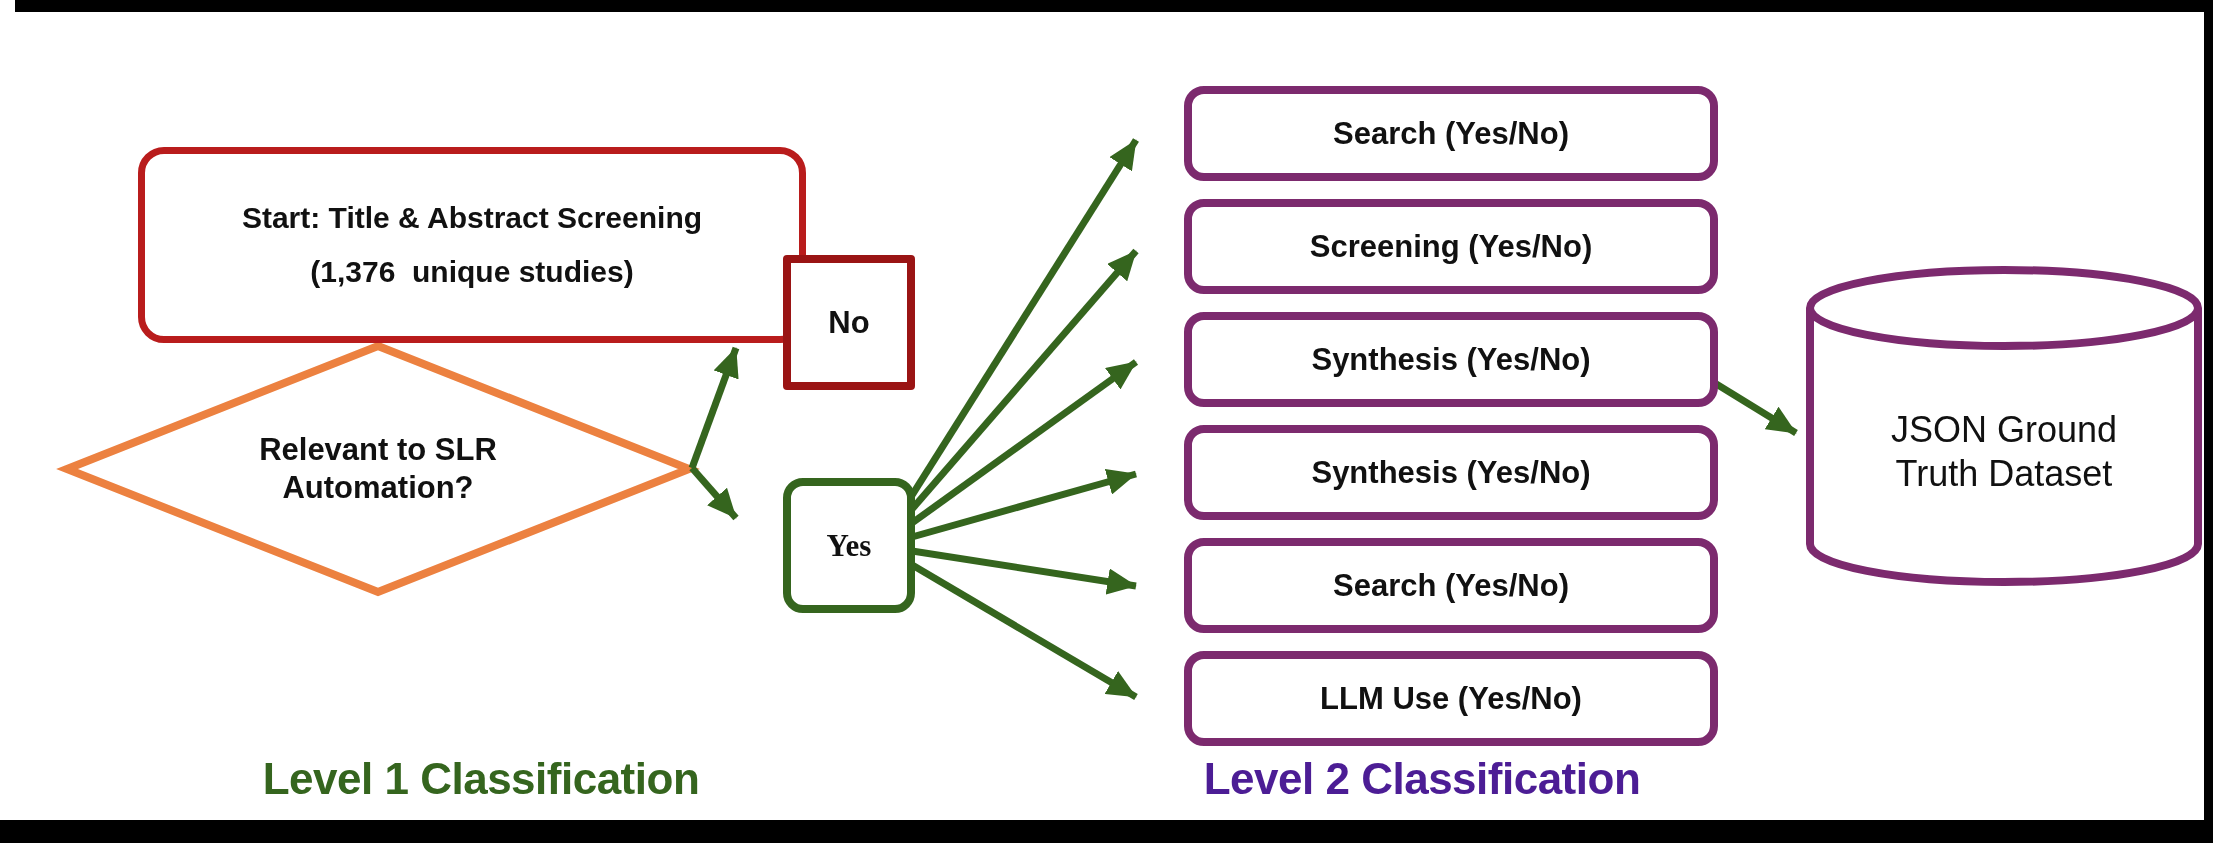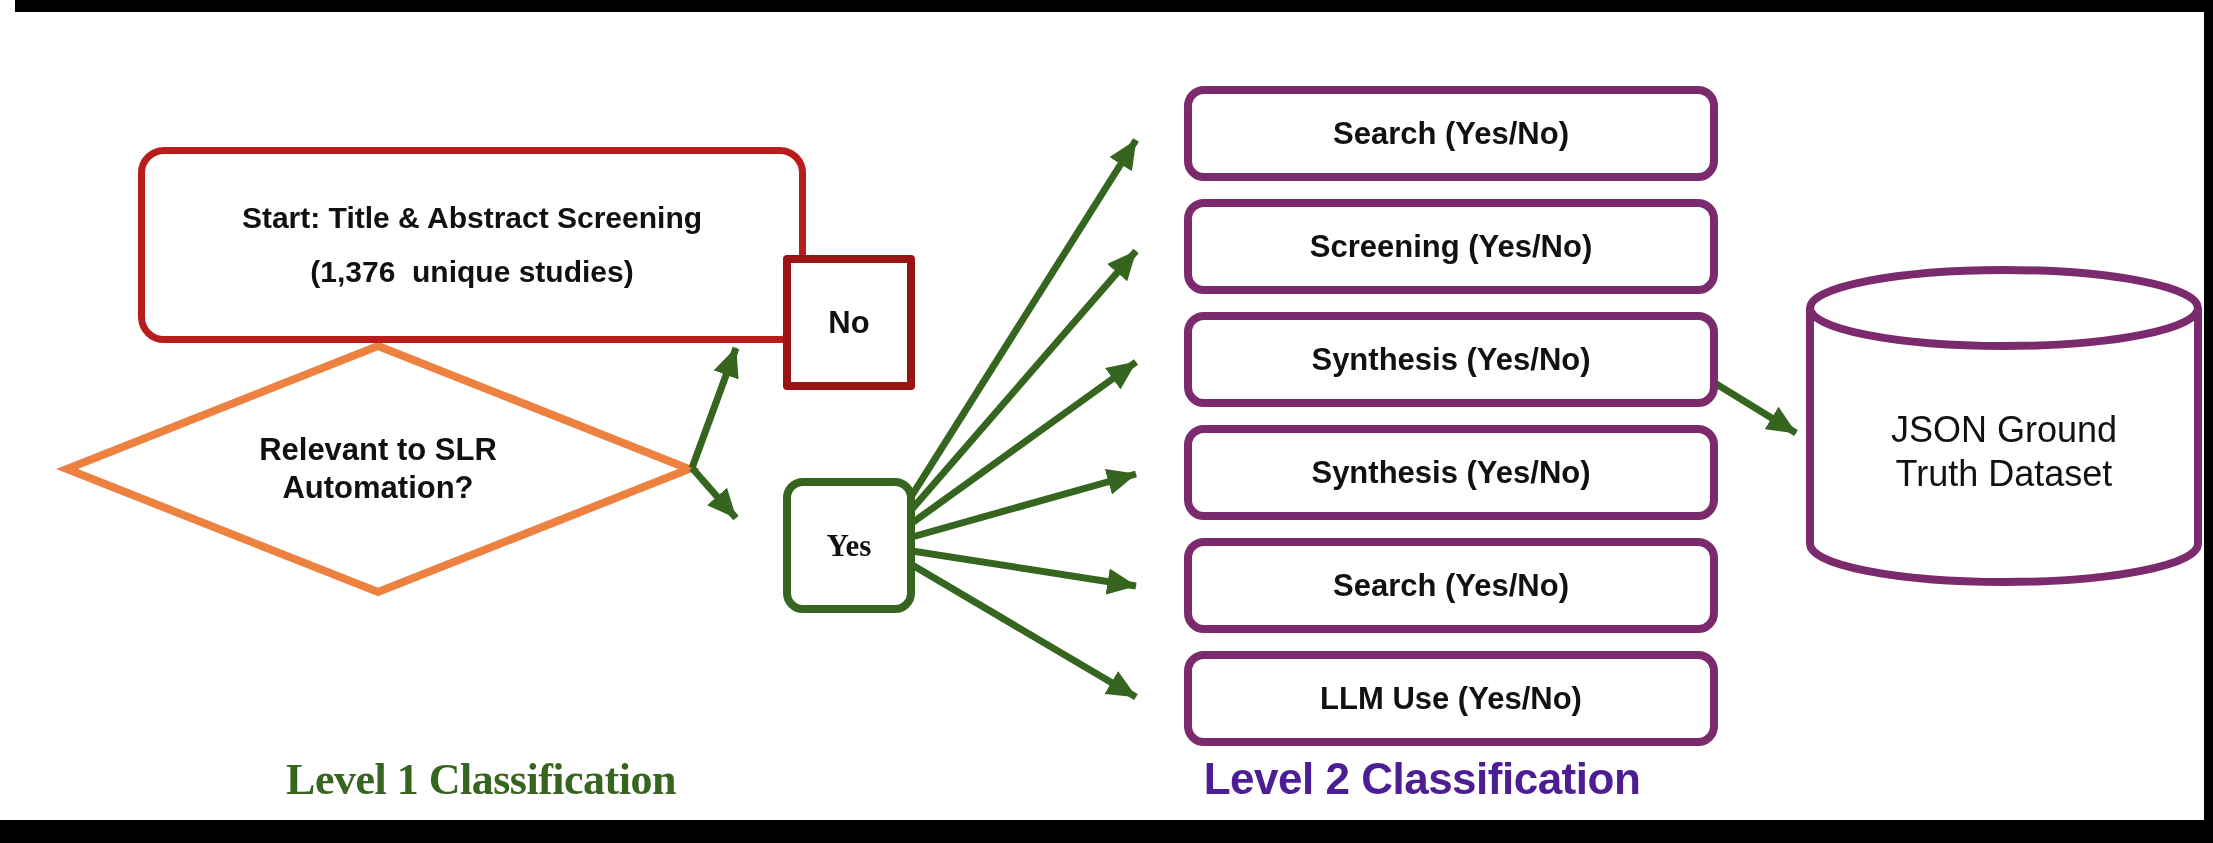--- a/index.html
+++ b/index.html
@@ -39,21 +39,21 @@
     text-align:center;color:#111;font-weight:bold;font-size:31px;line-height:38px;width:400px;
   }
   #cylinder-text{
     position:absolute;left:2004px;top:452px;transform:translate(-50%,-50%);
     text-align:center;color:#111;font-weight:400;font-size:36px;line-height:44px;width:380px;
   }
   .level-label{
     position:absolute;transform:translate(-50%,-50%);
     font-size:44px;font-weight:bold;white-space:nowrap;letter-spacing:-0.5px;
   }
-  #level1-label{left:481px;top:779px;color:#35651e;font-family:Liberation Serif, serif;}
+  #level1-label{left:481px;top:779px;color:#35651e;}
   #level2-label{left:1422px;top:779px;color:#4c1d95;}
 </style>
 </head>
 <body>
 
 <div id="canvas">
 
   <svg class="layer" width="2213" height="843" viewBox="0 0 2213 843">
     <defs>
       <marker id="ah" viewBox="0 0 4 3.6" refX="3.9" refY="1.8" markerWidth="4.2" markerHeight="3.8" orient="auto">

